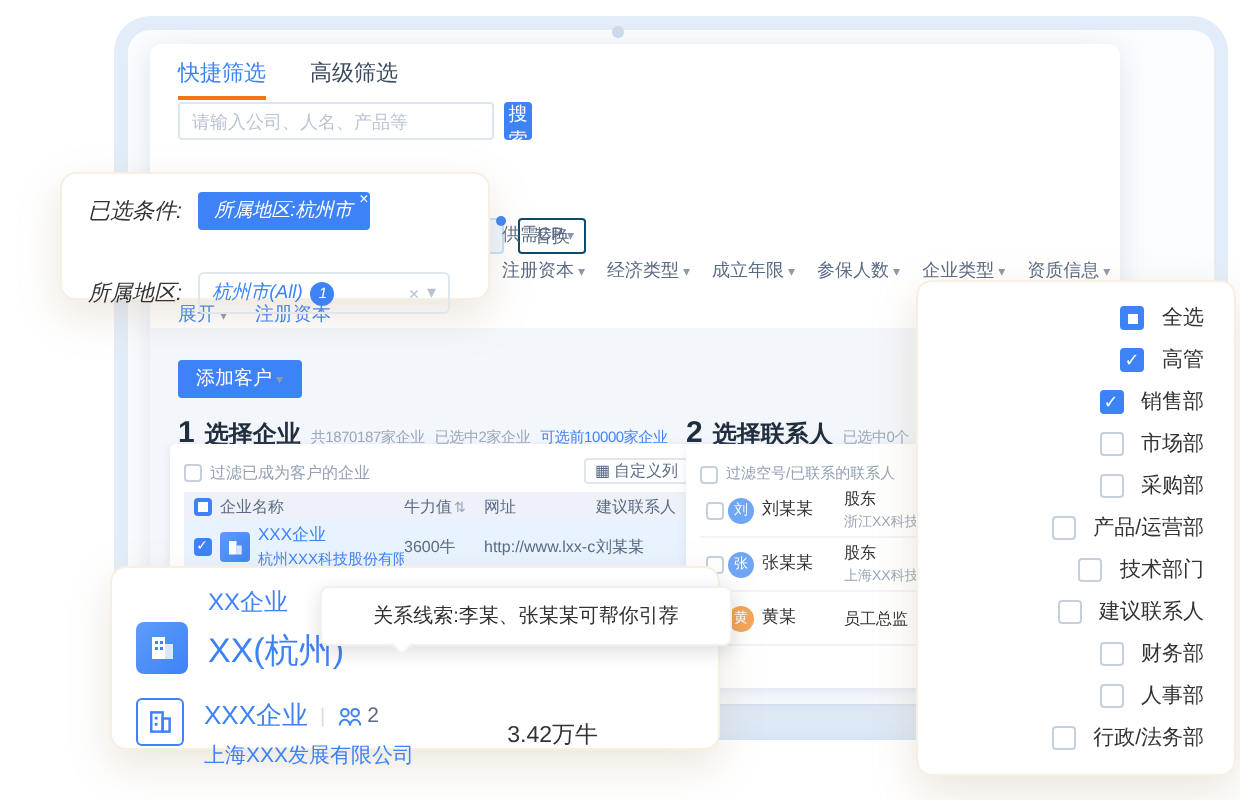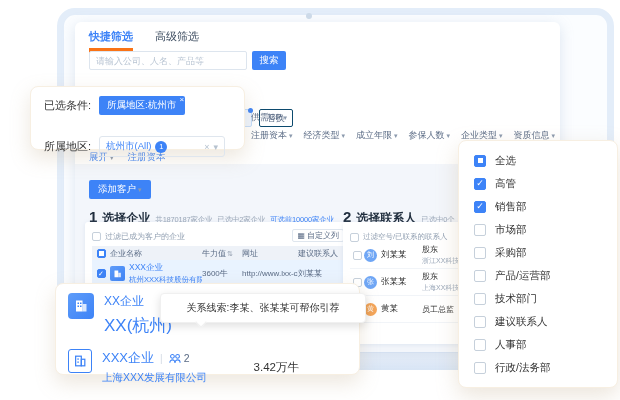--- a/index.html
+++ b/index.html
@@ -12,26 +12,26 @@
     border:7px solid #e3edf9; border-radius:18px 18px 6px 6px; background:#fbfdff; z-index:0; }
   .camera { position:absolute; left:306px; top:13px; width:6px; height:6px; border-radius:50%; background:#cfdcea; z-index:1; }
   .laptop-base { position:absolute; left:150px; top:353px; width:390px; height:17px;
     background:linear-gradient(#eef4fc,#d8e5f5); border-radius:3px 3px 12px 12px; z-index:0; }
 
   
   .panel { position:absolute; left:75px; top:22px; width:485px; height:330px; background:#fff;
     border-radius:6px; box-shadow:0 3px 14px rgba(140,165,200,.28); z-index:2; overflow:hidden; }
   .tabs { position:absolute; left:14px; top:7px; display:flex; gap:22px; font-size:11px; }
   .tab { color:#3a4a5e; cursor:pointer; padding-bottom:4px; }
-  .tab.active { color:#3d83f7; font-weight:bold; border-bottom:6px solid #f97316; }
+  .tab.active { color:#3d83f7; font-weight:normal; border-bottom:2px solid #f97316; }
   .search-row { position:absolute; left:14px; top:29px; display:flex; }
   .search-input { width:158px; height:19px; border:1px solid #dde5ee; border-radius:2px; font-size:9px;
     padding:0 6px; color:#333; background:#fff; }
   .search-input::placeholder { color:#b9c5d3; }
-  .search-btn { width:34px; height:19px; margin-left:5px; background:#3d83f7; color:#fff; border:none;
+  .search-btn { width:14px; height:19px; margin-left:5px; background:#3d83f7; color:#fff; border:none;
     border-radius:2px; font-size:9.5px; cursor:pointer; }
   .tool-row { position:absolute; left:14px; top:55px; display:flex; gap:7px; }
   .tbtn { height:18px; display:inline-flex; align-items:center; gap:4px; padding:0 7px; font-size:9px;
     color:#5a6b85; background:#fff; border:1px solid #0c4a6e; border-radius:2px; cursor:pointer;margin-top:32px; }
   .tbtn.rec { position:relative; background:#eef5ff; border-color:#c3dcfc; color:#3d83f7; }
   .tbtn.rec .ic { width:12px; height:12px; background:#d3e6fd; border-radius:2px; display:inline-flex; align-items:center; justify-content:center; }
   .tbtn.rec .dot { position:absolute; top:-2px; right:-2px; width:5px; height:5px; border-radius:50%; background:#3d83f7; }
   .chip-partial { position:absolute; left:176px; top:89px; font-size:9px; color:#5a6b85; }
   .chip-row { position:absolute; left:176px; top:107px; display:flex; gap:11px; font-size:9px; color:#5a6b85; white-space:nowrap; }
   .chev::after { content:"▾"; font-size:7px; color:#8b99ad; margin-left:2px; }
@@ -78,41 +78,41 @@
   .cb-on { background:#3d83f7; border-color:#3d83f7; }
   .cb-on::after { content:"✓"; color:#fff; font-size:7px; line-height:1; }
   .cb-ind { background:#3d83f7; border-color:#3d83f7; }
   .cb-ind::after { content:""; width:5px; height:5px; background:#fff; }
   .cb-lg { width:12px; height:12px; }
   .cb-lg.cb-on::after { font-size:9px; }
 
   
   .cond-card { position:absolute; left:30px; top:86px; width:215px; height:64px; background:#fff; border-radius:8px;
     border:1px solid #f7efe2; box-shadow:0 8px 20px rgba(185,160,125,.25); z-index:10; padding:9px 13px; }
-  .cond-row { display:flex; align-items:center; gap:8px; font-size:11px; color:#333; }
+  .cond-row { display:flex; align-items:center; gap:8px; font-size:11px; color:#333;font-style:italic; }
   .cond-row + .cond-row { margin-top:21px; }
   .tag { position:relative; background:#3d83f7; color:#fff; font-size:9.5px; padding:3px 9px 3px 8px; border-radius:2px; cursor:pointer; }
   .tag .x { position:absolute; top:-1px; right:1px; font-size:8px; color:rgba(255,255,255,.95); }
   .select { width:126px; height:21px; border:1px solid #dfe6ee; border-radius:3px; display:flex; align-items:center;
     gap:4px; padding:0 6px; cursor:pointer; }
   .select .val { color:#3d83f7; font-size:9.5px; white-space:nowrap; }
   .badge { width:12px; height:12px; border-radius:50%; background:#3d83f7; color:#fff; font-size:7.5px;
     display:flex; align-items:center; justify-content:center; flex:none; }
   .select .sp { flex:1; }
   .gico { color:#b6c2cf; font-size:9px; cursor:pointer; }
 
   
   .dept-card { position:absolute; left:458px; top:140px; width:160px; height:248px; background:#fff; border-radius:8px;
-    border:1px solid #f7efe2; box-shadow:0 8px 22px rgba(185,160,125,.28); z-index:10; padding:8px 0; display:flex; flex-direction:column; }
+    border:1px solid #f7efe2; box-shadow:0 8px 22px rgba(185,160,125,.28); z-index:10; padding:8px 0; display:flex; flex-direction:column;align-items:flex-end; }
   .dd-item { flex:1; display:flex; align-items:center; gap:9px; padding:0 15px; font-size:10.5px; color:#333; cursor:pointer; }
 
   
   .comp-card { position:absolute; left:55px; top:283px; width:305px; height:92px; background:#fff; border-radius:8px;
     border:1px solid #f7efe2; box-shadow:0 8px 20px rgba(185,160,125,.25); z-index:10; padding:9px 12px; }
-  .rowA { position:relative; display:flex; gap:10px; align-items:flex-start; }
+  .rowA { position:relative; display:flex; gap:10px; align-items:flex-end; }
   .icoA { width:26px; height:26px; border-radius:4px; background:linear-gradient(135deg,#5e9cf9,#3d83f7);
     display:flex; align-items:center; justify-content:center; flex:none; }
   .rowA .nm { color:#3d83f7; font-size:12px; }
   .rowA .cp { color:#3d83f7; font-size:17px; margin-top:4px; white-space:nowrap; }
   .tooltip { position:absolute; left:92px; top:0px; width:206px; height:30px; background:#fff; border:1px solid #f0f0f0;
     border-radius:4px; box-shadow:0 3px 10px rgba(0,0,0,.13); display:flex; align-items:center; justify-content:center;
     font-size:10px; color:#333; z-index:3; white-space:nowrap; }
   .tooltip .arrow { position:absolute; bottom:-4px; left:36px; width:8px; height:8px; background:#fff; transform:rotate(45deg);
     border-right:1px solid #f0f0f0; border-bottom:1px solid #f0f0f0; }
   .rowB { position:relative; display:flex; gap:10px; align-items:flex-start; margin-top:12px; }
@@ -355,20 +355,24 @@
     <div class="dd-item">
       <span class="cb cb-lg"></span>
       <span>技术部门</span>
     </div>
     <div class="dd-item">
       <span class="cb cb-lg"></span>
       <span>建议联系人</span>
     </div>
     <div class="dd-item">
       <span class="cb cb-lg"></span>
+      <span>财务部</span>
+    </div>
+    <div class="dd-item">
+      <span class="cb cb-lg"></span>
       <span>人事部</span>
     </div>
     <div class="dd-item">
       <span class="cb cb-lg"></span>
       <span>行政/法务部</span>
     </div>
   </div>
 
   <div class="comp-card">
     <div class="rowA">

